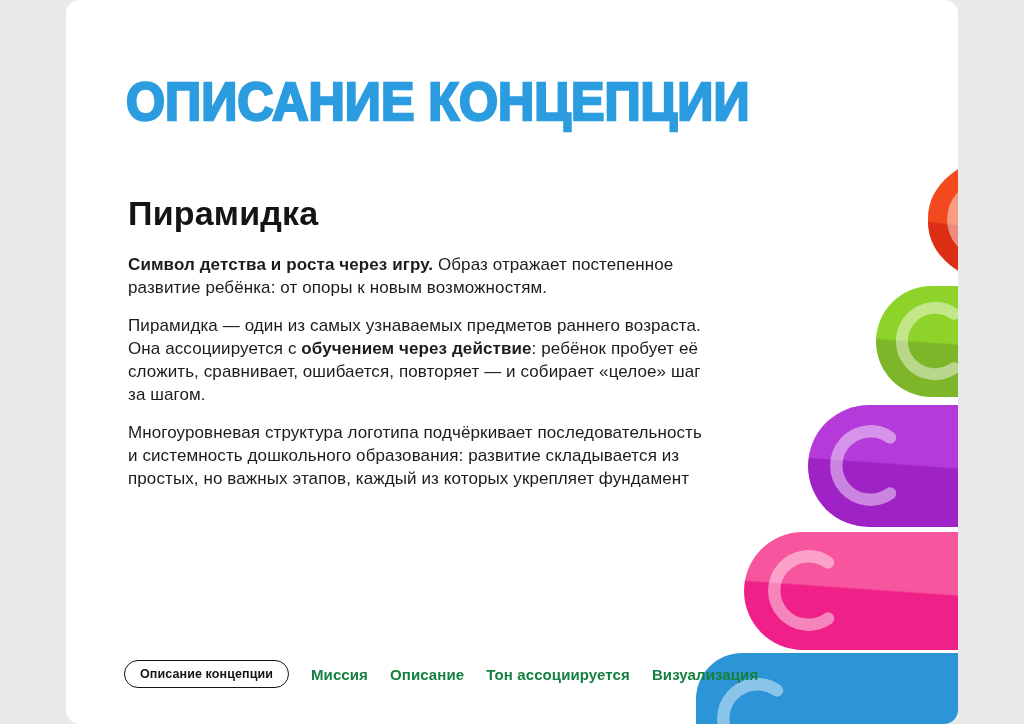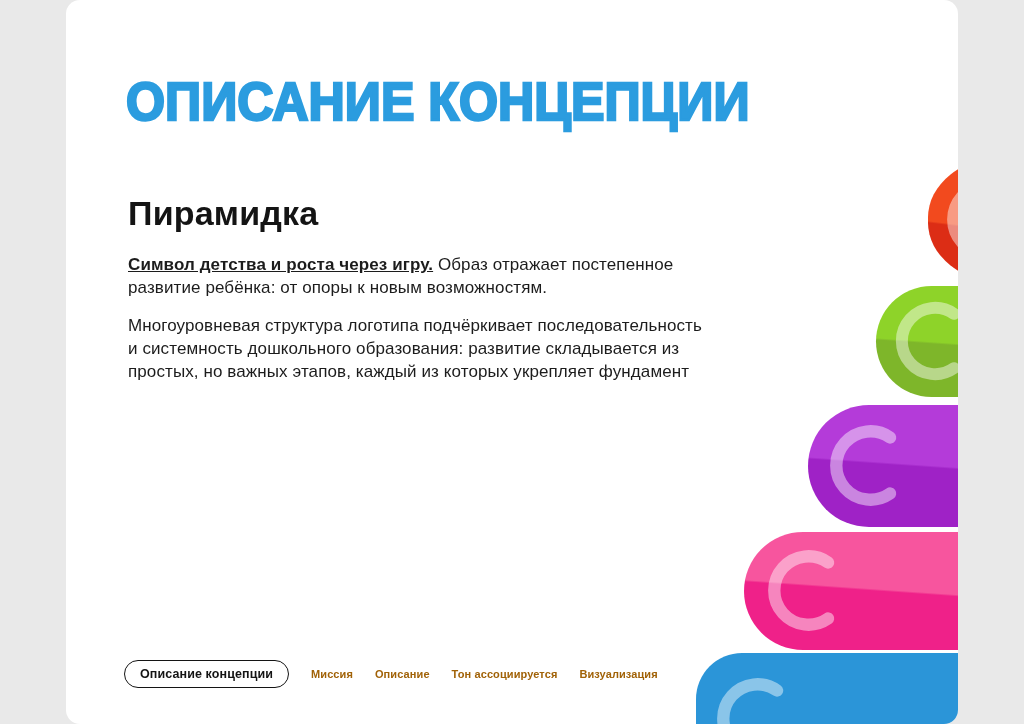--- a/index.html
+++ b/index.html
@@ -27,21 +27,21 @@
   
   .content{position:absolute;left:62px;top:194px;width:580px;}
   .section-heading{
     margin:0 0 20px 0;
     font-size:34px;font-weight:700;color:#141414;letter-spacing:0.2px;
   }
   .content p{
     margin:0 0 15px 0;
     font-size:17px;line-height:23px;color:#1c1c1c;letter-spacing:0.1px;
   }
-  .content p b{font-weight:700;text-decoration:underline;}
+  .content p b{font-weight:700;}
 
   
   .pyramid{position:absolute;inset:0;pointer-events:none;}
   .level{position:absolute;
     background:linear-gradient(184deg, var(--c1) 0 var(--split), var(--c2) calc(var(--split) + 2px) 100%);
   }
   .level-red   {left:862px;top:157px;width:152px;height:126px;border-radius:50% / 48%;
                 background:linear-gradient(187deg, var(--c1) 0 var(--split), var(--c2) calc(var(--split) + 2px) 100%);}
   .level-green {left:810px;top:286px;width:212px;height:111px;border-radius:56px 26px 26px 56px / 56px 26px 26px 56px;--split:53%;}
   .level-purple{left:742px;top:405px;width:300px;height:122px;border-radius:61px 0 0 61px;--split:51%;}
@@ -63,21 +63,21 @@
   }
   .tab-active{
     display:inline-flex;align-items:center;
     background:#ffffff;border:1.7px solid #141414;border-radius:999px;
     padding:6px 15px;
     font-family:"Liberation Sans", sans-serif;
     font-size:12.5px;font-weight:700;color:#141414;letter-spacing:0.1px;
     cursor:pointer;white-space:nowrap;
   }
   .tab-link{
-    font-size:11px;font-weight:700;color:#a16207;letter-spacing:0.1px;
+    font-size:15px;font-weight:700;color:#15803d;letter-spacing:0.1px;
     text-decoration:none;cursor:pointer;white-space:nowrap;
   }
 
   
   .page-badge{
     position:absolute;left:971px;top:670px;width:42px;height:38px;
     background:#ffffff;border-radius:11px;
     display:flex;align-items:center;justify-content:center;
     font-size:21px;font-weight:700;color:#2B9CDF;
     -webkit-text-stroke:1.3px #2B9CDF;
@@ -86,20 +86,21 @@
 </head>
 <body>
 
 <div class="slide">
 
   <h1 class="page-title" style="color: rgb(43, 156, 223); -webkit-text-stroke: 2.5px rgb(43, 156, 223);">ОПИСАНИЕ КОНЦЕПЦИИ</h1>
 
   <div class="content">
     <h2 class="section-heading">Пирамидка</h2>
     <p><span></span><b>Символ детства и роста через игру.</b><span> Образ отражает постепенное развитие ребёнка: от опоры к новым возможностям.</span></p>
+    <p><span>Пирамидка — один из самых узнаваемых предметов раннего возраста. Она ассоциируется с </span><b>обучением через действие</b><span>: ребёнок пробует её сложить, сравнивает, ошибается, повторяет — и собирает «целое» шаг за шагом.</span></p>
     <p><span></span><b></b><span>Многоуровневая структура логотипа подчёркивает последовательность и системность дошкольного образования: развитие складывается из простых, но важных этапов, каждый из которых укрепляет фундамент</span></p>
   </div>
 
   <div class="pyramid">
     <div class="level level-red" style="--c1: #F24A1E; --c2: #DC2D15;">
       <svg class="crescent" viewBox="0 0 100 100">
         <path d="M70.6 20.5 A36 36 0 1 0 70.6 79.5" fill="none" stroke="rgba(255,255,255,0.45)" stroke-width="13" stroke-linecap="round"></path>
       </svg>
     </div>
     <div class="level level-green" style="--c1: #8ED329; --c2: #7EB62A;">

